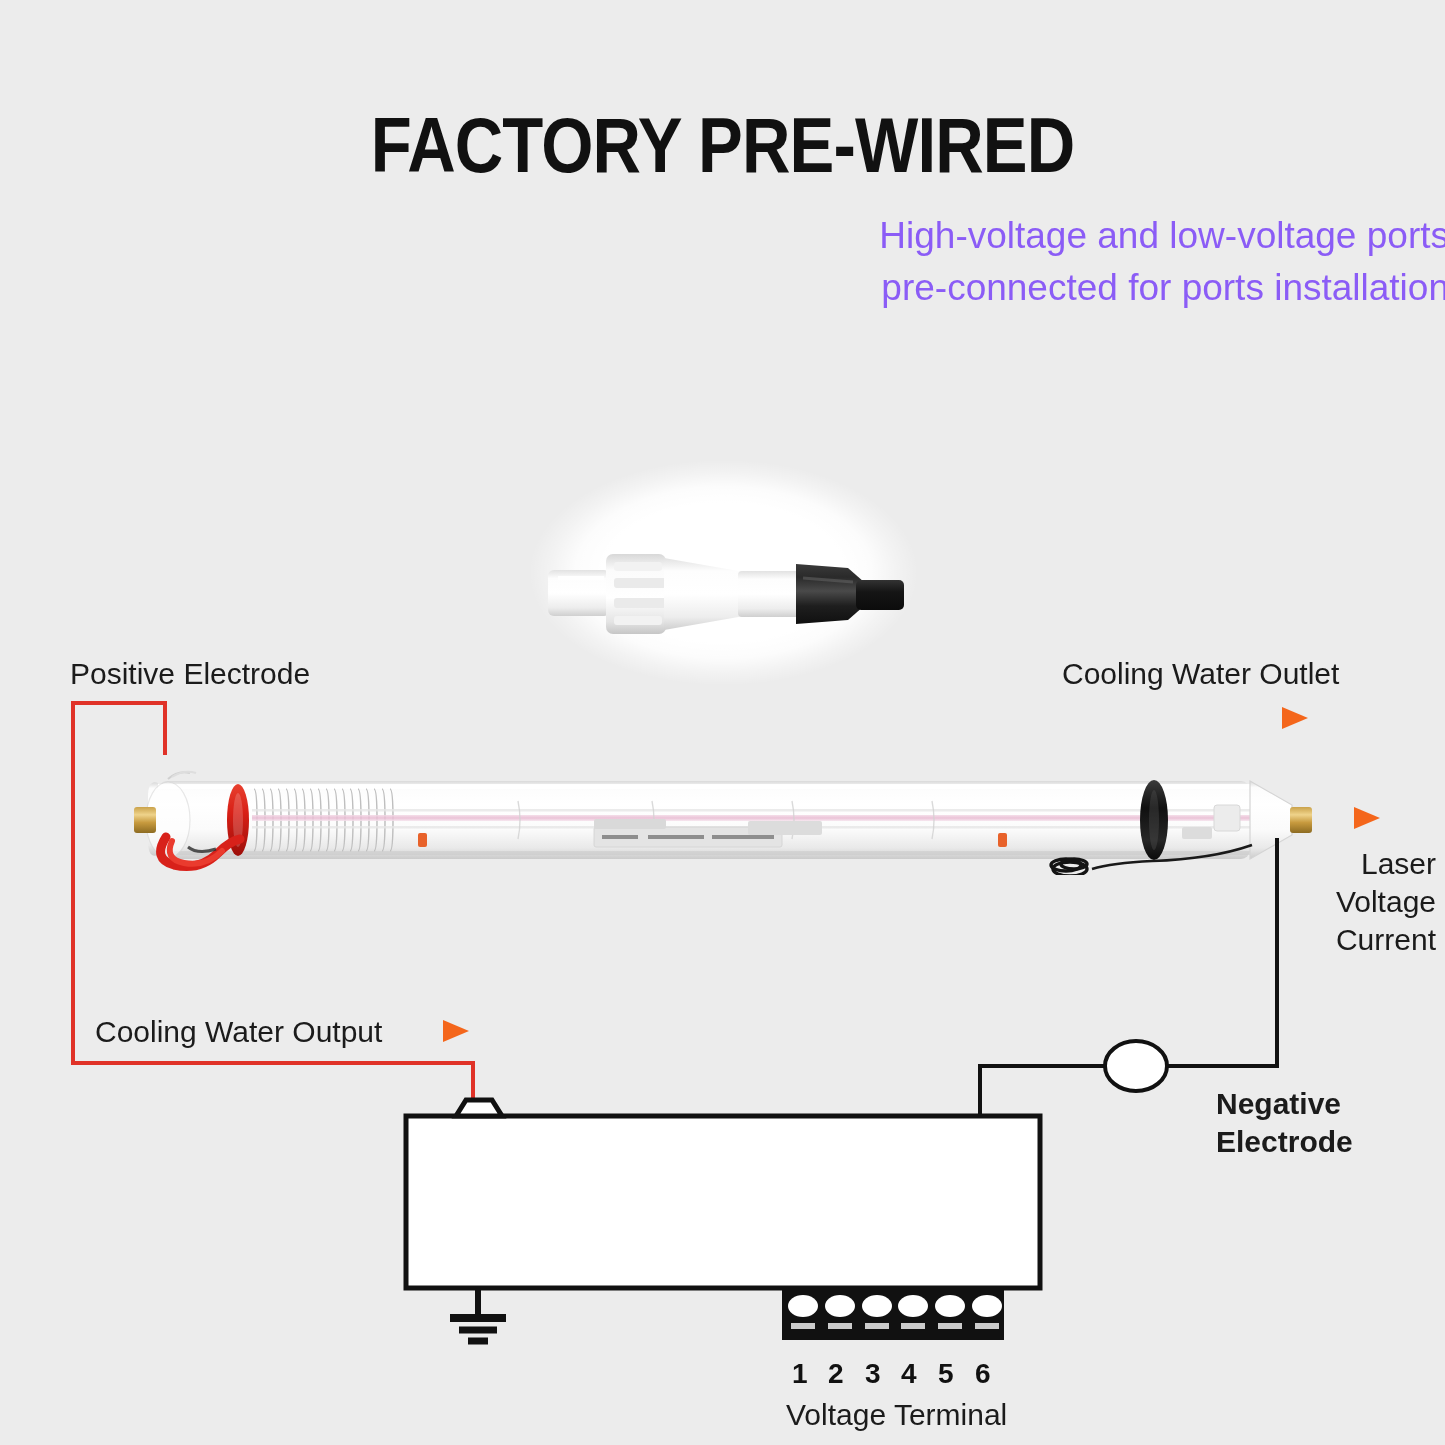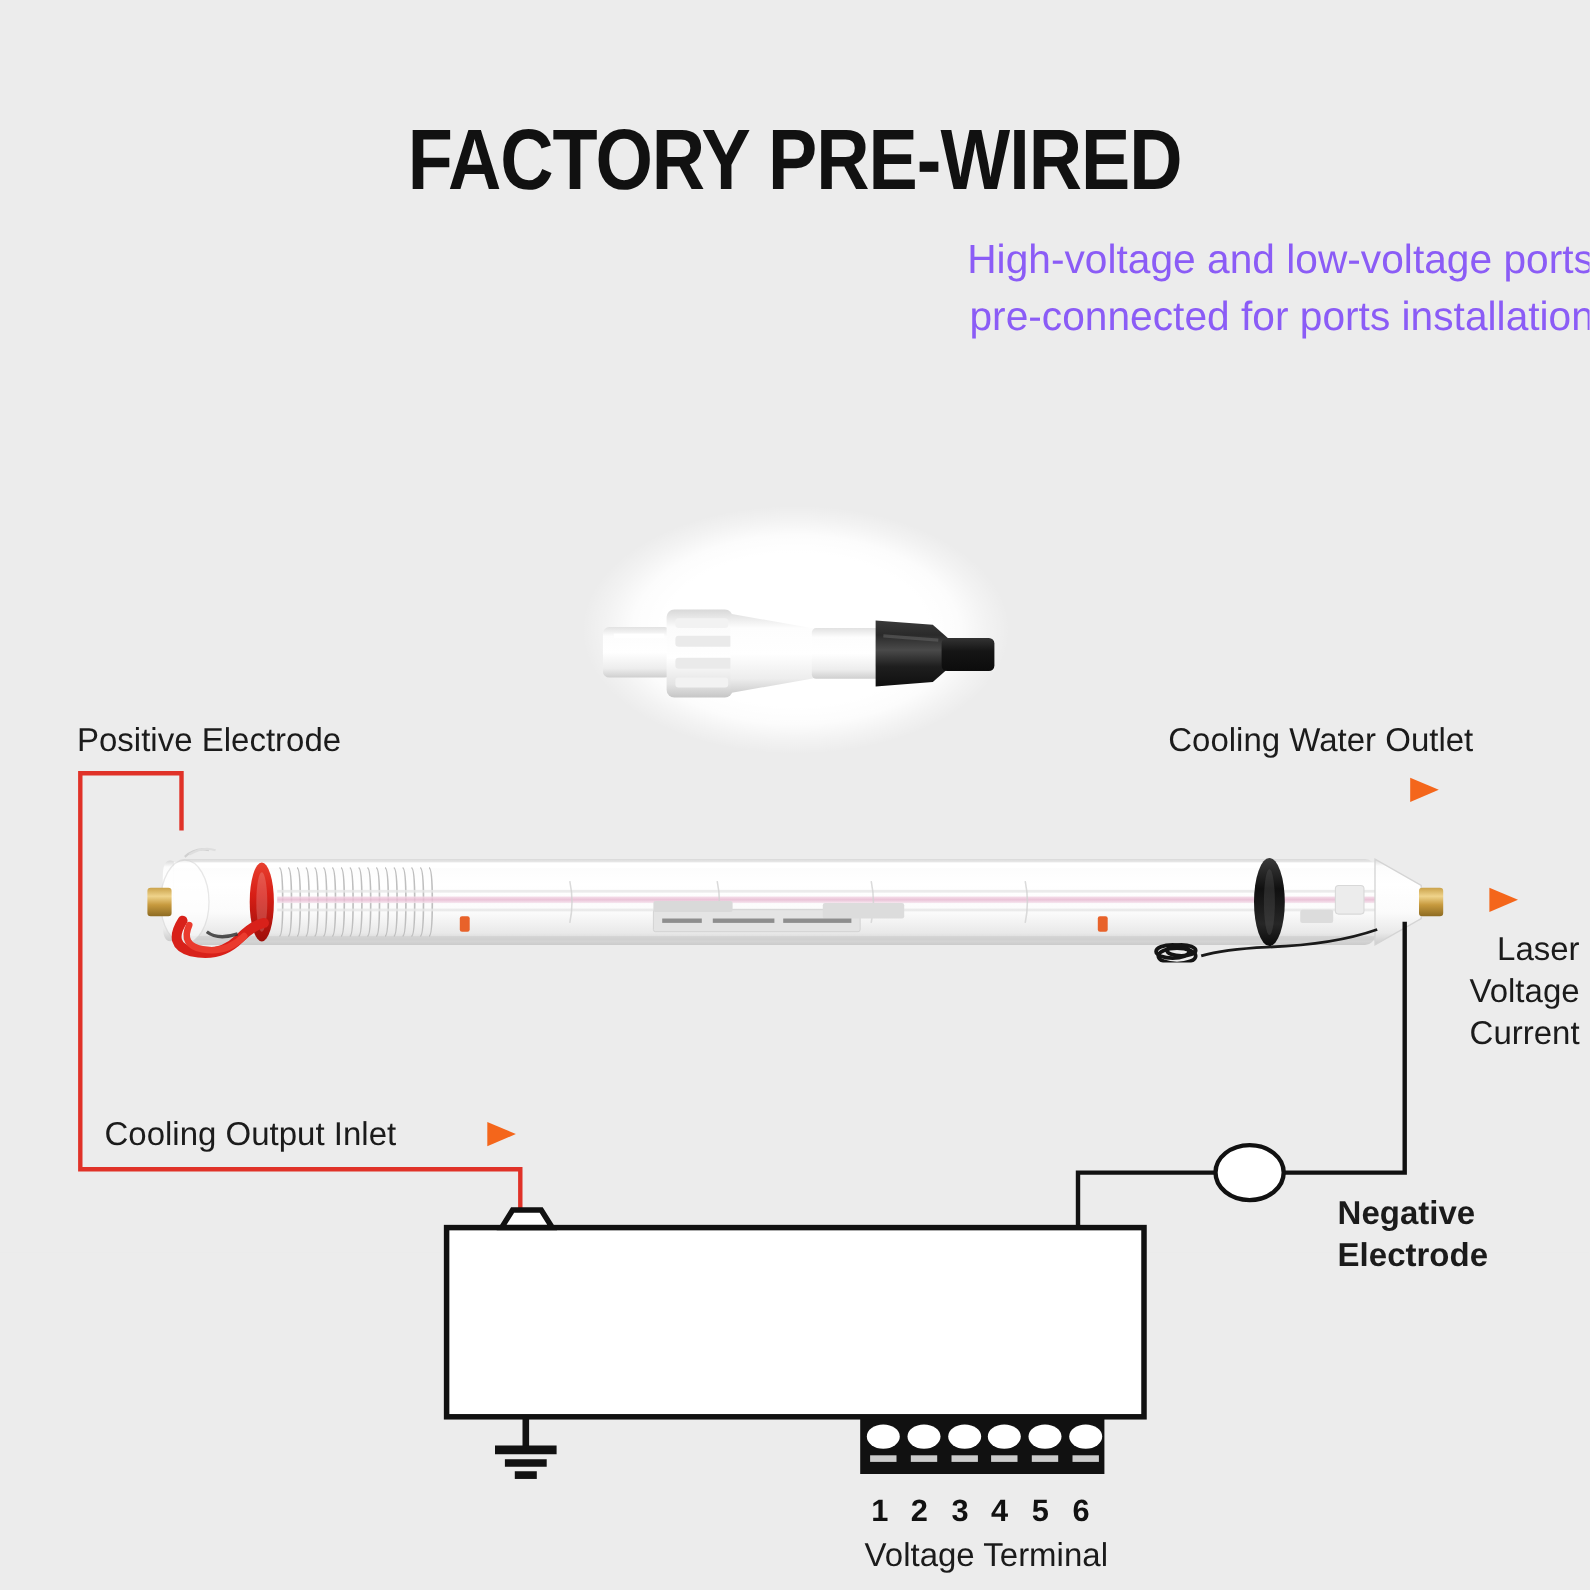--- a/index.html
+++ b/index.html
@@ -264,21 +264,21 @@
         <ellipse cx="934" cy="100" rx="15" ry="6"></ellipse>
         <ellipse cx="942" cy="99" rx="13" ry="5"></ellipse>
       </g>
     </svg>
   </div>
 
   <div class="lbl" style="left:1062px; top:655px;">Cooling Water Outlet</div>
 
   <div class="lbl" style="left:70px; top:655px;">Positive Electrode</div>
 
-  <div class="lbl" style="left:95px; top:1013px;">Cooling Output Inlet</div>
+  <div class="lbl" style="left:95px; top:1013px;">Cooling Water Output</div>
 
   <div class="lbl multi" style="left:1311px; top:845px; width:125px; text-align:right;">
     <div>Laser</div>
     <div>Voltage</div>
     <div>Current</div>
   </div>
 
   <div class="lbl multi" style="left:1216px; top:1085px; width:170px;font-weight:bold;">
     <div>Negative</div>
     <div>Electrode</div>

